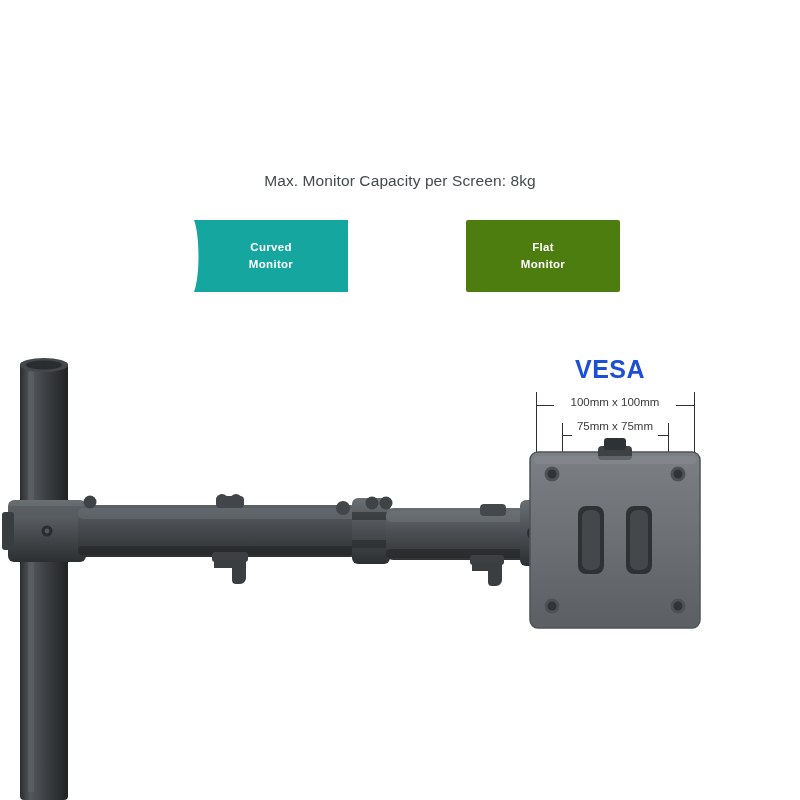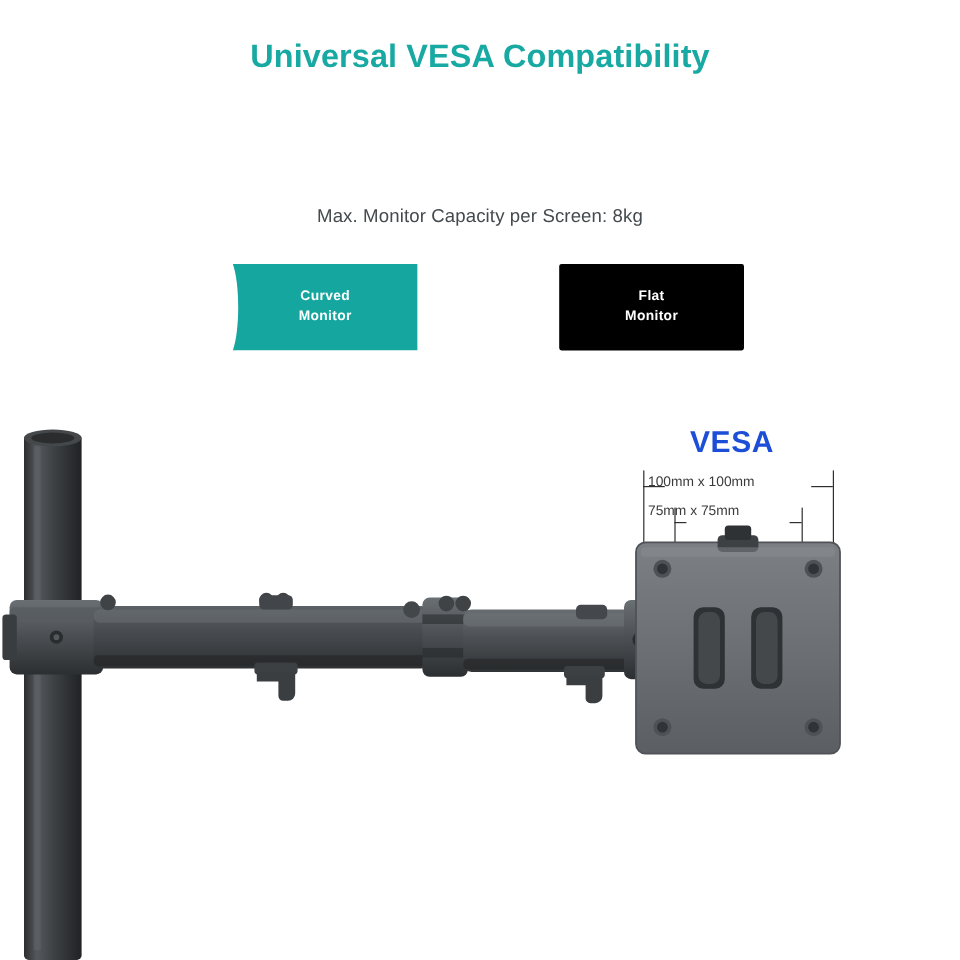--- a/index.html
+++ b/index.html
@@ -39,21 +39,21 @@
     width: 800px;
     text-align: center;
     color: #444a4d;
     font-size: 15.5px;
     letter-spacing: 0.1px;
   }
 
   
   .badge {
     position: absolute;
-    background: #000000;
+    background: #4d7c0f;
     color: #ffffff;
     font-size: 11.5px;
     font-weight: bold;
     letter-spacing: 0.3px;
     text-align: center;
     display: flex;
     align-items: center;
     justify-content: center;
     line-height: 1.45;
   }
@@ -100,20 +100,21 @@
     font-size: 25px;
     font-weight: bold;
     letter-spacing: 0.5px;
   }
 
   
   .dim {
     position: absolute;
     font-size: 11.5px;
     color: #3a3a3a;
+    text-align: center;
     white-space: nowrap;
   }
   .dim-100 { left: 540px; top: 396px; width: 150px; }
   .dim-75  { left: 540px; top: 420px; width: 150px; }
 
   .dimline {
     position: absolute;
     background: #2f2f2f;
   }
   .dimline.h { height: 1px; }
@@ -126,21 +127,20 @@
     top: 0;
     width: 800px;
     height: 800px;
     pointer-events: none;
   }
 </style>
 </head>
 <body>
 
 <div class="headline">
-  <span>Universal VESA Compatibility</span>
 </div>
 
 <div class="weight-line">Max. Monitor Capacity per Screen: 8kg</div>
 
 <div class="curved-wrap">
   <svg width="154" height="72" viewBox="0 0 154 72">
     <path d="M0,0 L154,0 L154,72 L0,72 C6,56 6,16 0,0 Z" fill="#14a69f"></path>
   </svg>
   <div class="curved-label">
     <div>

